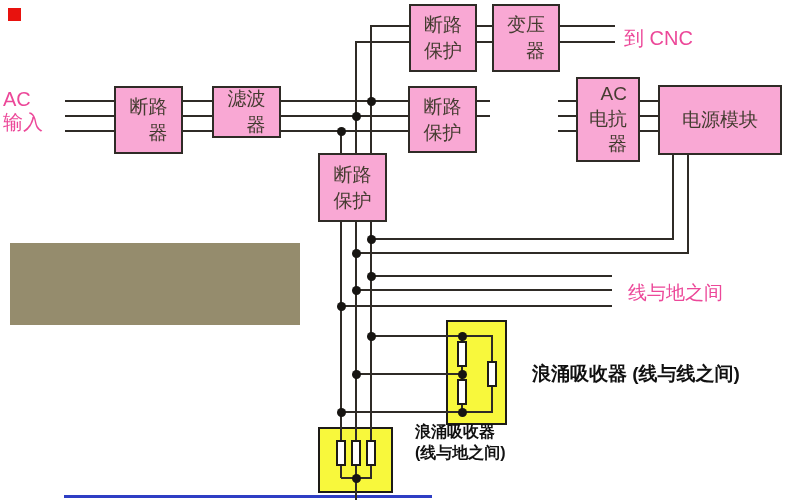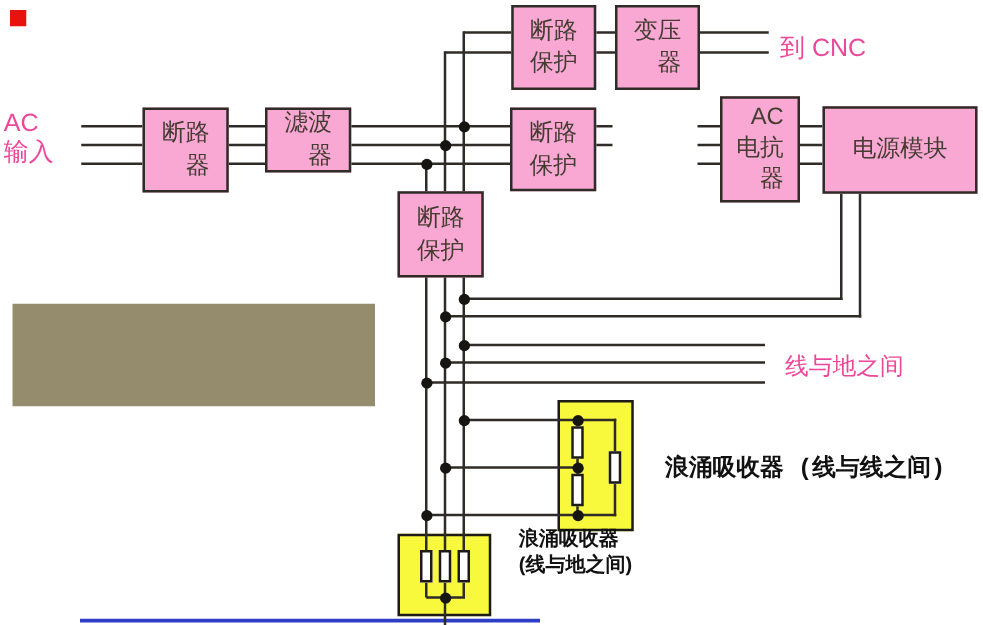--- a/index.html
+++ b/index.html
@@ -132,17 +132,17 @@
 电抗
 器</div>
   <div class="box" style="left:658px;top:85px;width:124px;height:70px;">电源模块</div>
   <div class="box" style="left:318px;top:153px;width:69px;height:69px;">断路
 保护</div>
 
   <div class="lbl" style="left:3px;top:88px;font-size:20px;line-height:1.16;">AC
 输入</div>
   <div class="lbl" style="left:624px;top:25px;font-size:20px;">到 CNC</div>
   <div class="lbl" style="left:628px;top:280px;font-size:19px;">线与地之间</div>
-  <div class="lbl bold" style="left:532px;top:361px;font-size:19px;font-family:Liberation Mono, monospace;">浪涌吸收器 (线与线之间)</div>
+  <div class="lbl bold" style="left:532px;top:361px;font-size:19px;">浪涌吸收器 (线与线之间)</div>
   <div class="lbl bold" style="left:415px;top:422px;font-size:16px;line-height:1.3;">浪涌吸收器
 (线与地之间)</div>
 
 </div>
 
 </body></html>

